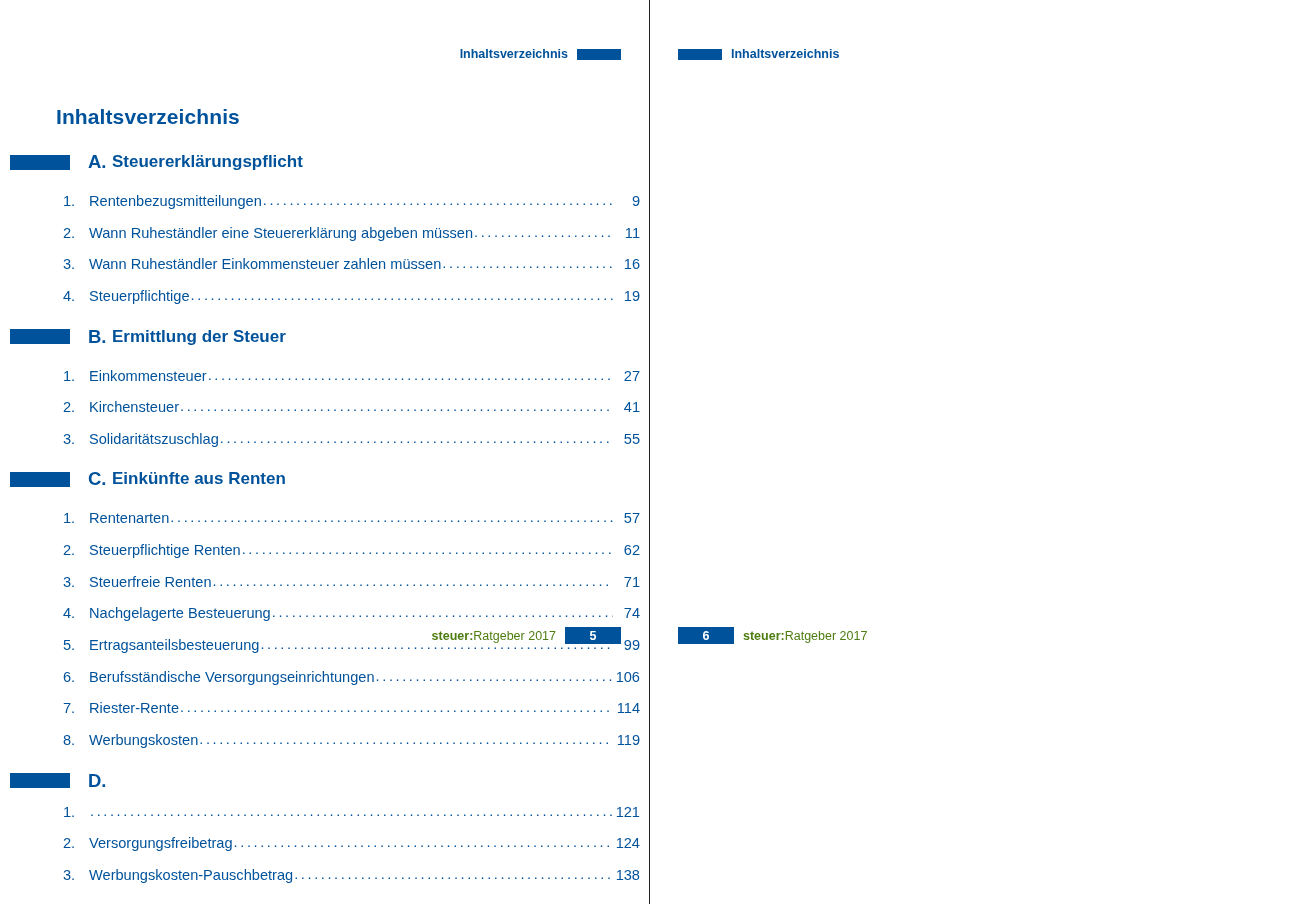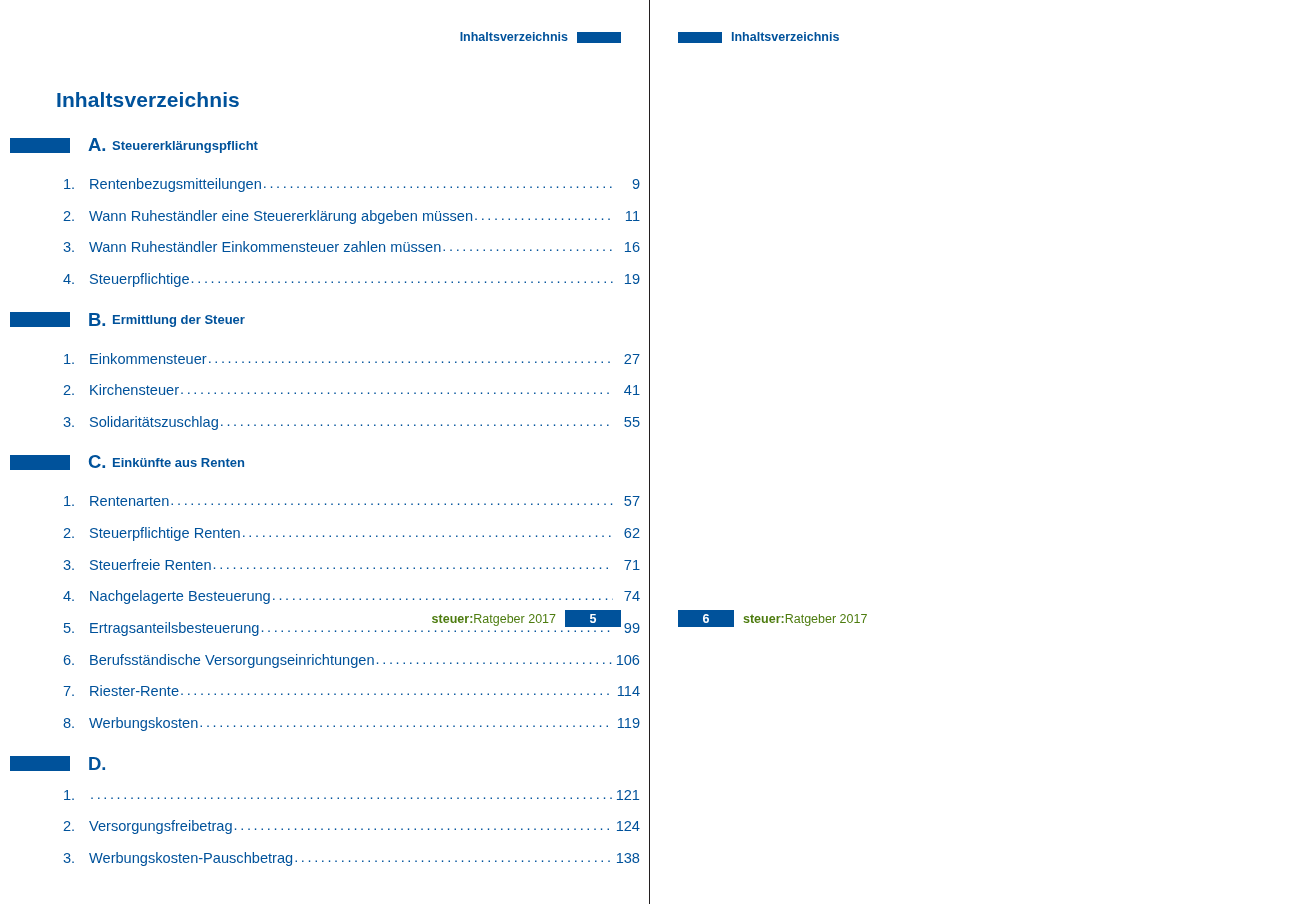--- a/index.html
+++ b/index.html
@@ -23,21 +23,21 @@
   .spine {
     position: absolute;
     left: 649px;
     top: 0;
     width: 1px;
     height: 904px;
     background: #231f20;
   }
   .page {
     position: absolute;
-    top: 0;
+    top: 17px;
     height: 652px;
     box-sizing: border-box;
   }
   .page-left { left: 0; width: 649px; }
   .page-right { left: 650px; width: 650px; }
 
   
   .runhead {
     position: absolute;
     top: 30px;
@@ -98,21 +98,21 @@
   .content-left .sec-bar { margin-left: 0px; }
   .sec-letter {
     font-size: 18.5px;
     font-weight: bold;
     color: #00529b;
     margin-left: 18px;
     width: 24px;
     flex: 0 0 auto;
   }
   .sec-name {
-    font-size: 13px;
+    font-size: 17px;
     font-weight: bold;
     color: #00529b;
     white-space: nowrap;
   }
 
   .entries {
     margin: 0;
     padding: 0;
     list-style: none;
   }

